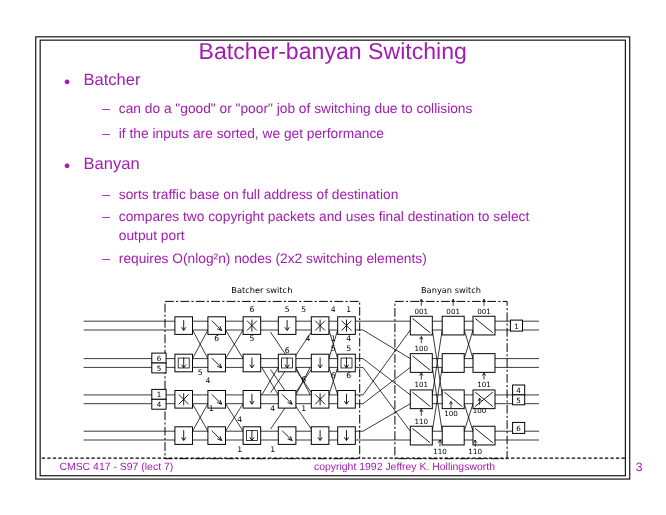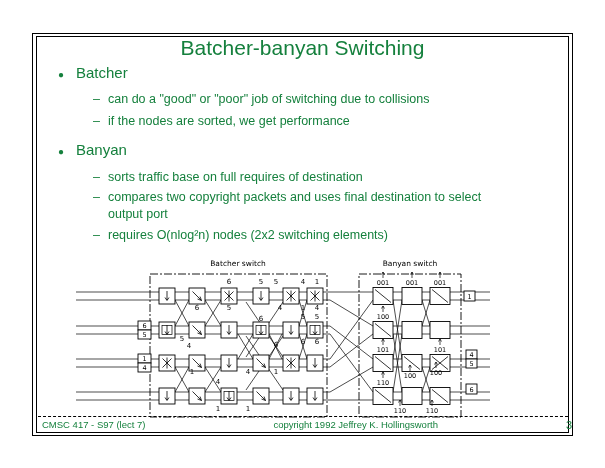--- a/index.html
+++ b/index.html
@@ -1,28 +1,28 @@
 <!DOCTYPE html>
 <html><head>
 <meta charset="utf-8">
 <style>
   html,body{margin:0;padding:0;background:#fff;}
   .page{position:relative;width:605px;height:468px;background:#fff;overflow:hidden;
-        font-family:"Liberation Sans",sans-serif;color:#15803d;}
+        font-family:"Liberation Sans",sans-serif;color:#a21caf;}
   .outer{position:absolute;left:32px;top:33px;width:539px;height:401px;border:1px solid #000;}
   .inner{position:absolute;left:3px;top:2px;width:531px;height:395px;border:1px solid #000;}
   .abs{position:absolute;}
   .title{left:37px;top:36px;width:531px;text-align:center;font-size:21px;letter-spacing:0;}
   .bullet{display:flex;align-items:baseline;font-size:15px;}
   .bmark{width:18px;font-size:10px;}
   .sub{display:flex;align-items:flex-start;font-size:12.5px;line-height:17px;}
   .smark{width:15px;}
   .stext{white-space:pre-line;max-width:470px;}
   .fdiv{left:38px;top:416px;width:530px;border-top:1px dashed #000;height:0;}
-  .footer{left:42px;top:419px;width:530px;display:flex;justify-content:space-between;
+  .footer{left:54px;top:419px;width:530px;display:flex;justify-content:space-between;
           font-size:9.5px;text-align:center;}
   .fpage{font-size:11px;}
   svg text{font-family:"DejaVu Sans","Liberation Sans",sans-serif;}
   .dlab{font-size:7px;text-anchor:middle;}
   .blab{font-size:6.5px;text-anchor:middle;}
   .ptitle{font-size:7.5px;text-anchor:middle;}
   .plab{font-size:6.5px;text-anchor:middle;}
 </style>
 </head>
 <body>
@@ -37,30 +37,30 @@
   <div class="abs bullet" style="left:58px;top:64px">
     <span class="bmark">●</span>
     <span>Batcher</span>
   </div>
   <div class="abs sub" style="left:93px;top:91px">
     <span class="smark">–</span>
     <span class="stext">can do a "good" or "poor" job of switching due to collisions</span>
   </div>
   <div class="abs sub" style="left:93px;top:113px">
     <span class="smark">–</span>
-    <span class="stext">if the nodes are sorted, we get performance</span>
+    <span class="stext">if the inputs are sorted, we get performance</span>
   </div>
 
   <div class="abs bullet" style="left:58px;top:141px">
     <span class="bmark">●</span>
     <span>Banyan</span>
   </div>
   <div class="abs sub" style="left:93px;top:169px">
     <span class="smark">–</span>
-    <span class="stext">sorts traffic base on full requires of destination</span>
+    <span class="stext">sorts traffic base on full address of destination</span>
   </div>
   <div class="abs sub" style="left:93px;top:189px">
     <span class="smark">–</span>
     <span class="stext">compares two copyright packets and uses final destination to select
 output port</span>
   </div>
   <div class="abs sub" style="left:93px;top:227px">
     <span class="smark">–</span>
     <span class="stext">requires O(nlog²n) nodes (2x2 switching elements)</span>
   </div>

